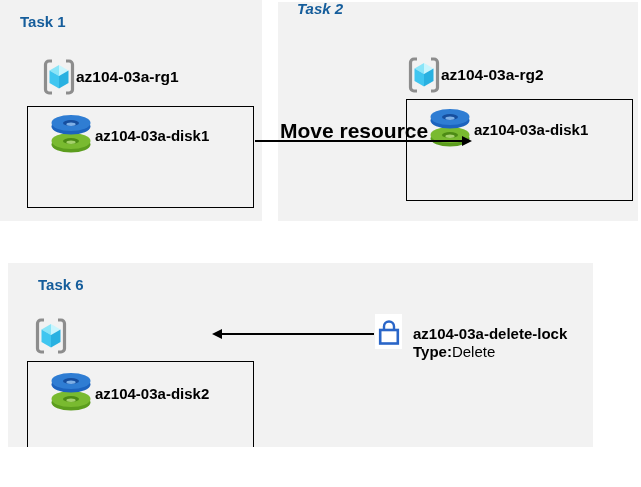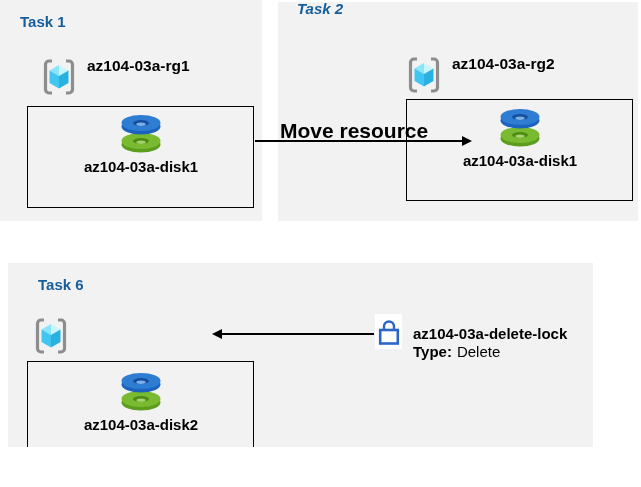--- a/index.html
+++ b/index.html
@@ -10,50 +10,50 @@
   .panel{position:absolute;background:#f2f2f2;}
   #panel1{left:0;top:2;width:262px;height:221px;}
   #panel2{left:278px;top:2px;width:360px;height:219px;}
   #panel3{left:8px;top:263px;width:585px;height:224px;}
 
   .task-title{position:absolute;font-size:15px;font-weight:bold;color:#155d9b;}
   #title1{left:20px;top:13px;}
   #title2{left:297px;top:0;font-style:italic;}
   #title3{left:38px;top:276px;}
 
-  .rg-row{position:absolute;display:flex;gap:11px;}
+  .rg-row{position:absolute;display:flex;align-items:center;}
   #rg1{left:42px;top:57px;}
   #rg2{left:407px;top:55px;}
   #rg3{left:34px;top:316px;}
   .rg-label{font-size:15.5px;font-weight:bold;white-space:nowrap;}
 
   .res-box{position:absolute;width:225px;height:100px;border:1.5px solid #000;background:transparent;}
   #box1{left:27px;top:106px;}
   #box2{left:406px;top:99px;}
   #box3{left:27px;top:361px;}
 
-  .disk-group{position:absolute;width:228px;display:flex;flex-direction:column;align-items:center;}
+  .disk-group{position:absolute;width:228px;display:flex;flex-direction:row;align-items:center;margin-left:20px;}
   #disk-g1{left:27px;top:113px;}
   #disk-g2{left:406px;top:107px;}
   #disk-g3{left:27px;top:371px;}
   .disk-label{font-size:15px;font-weight:bold;margin-top:3px;white-space:nowrap;}
 
   .arrow-line{position:absolute;height:2px;background:#000;}
   #move-line{left:255px;top:140px;width:207px;}
   #lock-line{left:222px;top:333px;width:152px;}
   .arrow-head{position:absolute;width:0;height:0;}
   #move-head{left:462px;top:136px;border-top:5px solid transparent;border-bottom:5px solid transparent;border-left:10px solid #000;}
   #lock-head{left:212px;top:329px;border-top:5px solid transparent;border-bottom:5px solid transparent;border-right:10px solid #000;}
   #move-label{position:absolute;left:280px;top:119px;font-size:21px;font-weight:bold;white-space:nowrap;}
 
   #lock-bg{position:absolute;left:375px;top:314px;width:27px;height:35px;background:#fff;display:flex;align-items:center;justify-content:center;}
   #lock-text{position:absolute;left:413px;top:325px;line-height:18px;font-size:15px;}
   .lock-name{font-size:15px;font-weight:bold;white-space:nowrap;}
   .lock-type b{font-weight:bold;}
-  .type-value{margin-left:5px;}
+  .type-value{}
   svg{display:block;}
 </style>
 </head>
 <body>
 
 <div id="canvas">
 
   <svg width="0" height="0" style="position:absolute" aria-hidden="true">
     <defs>
       <g id="def-rg">

